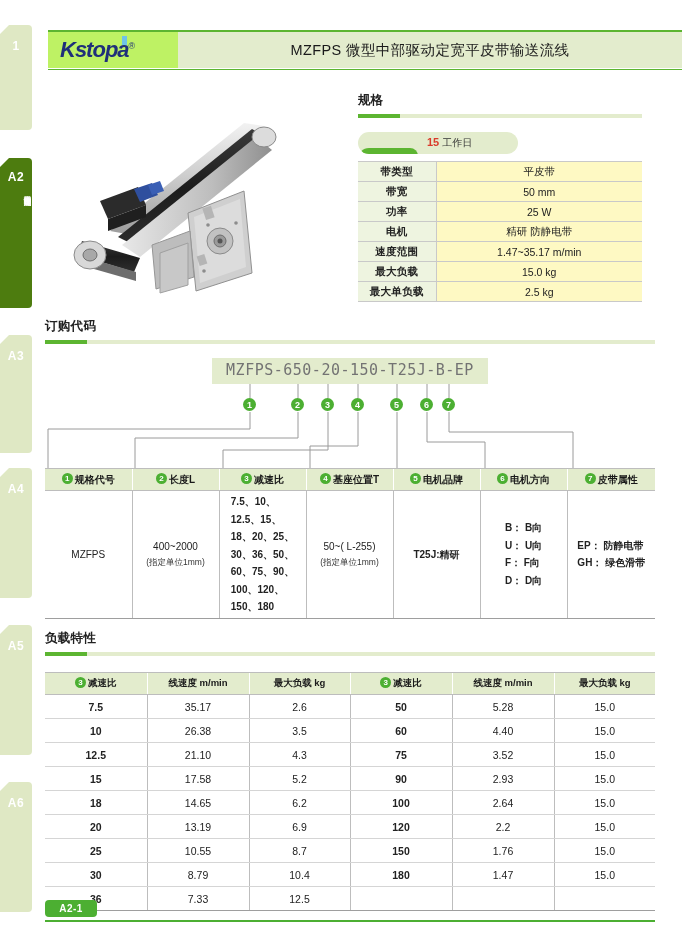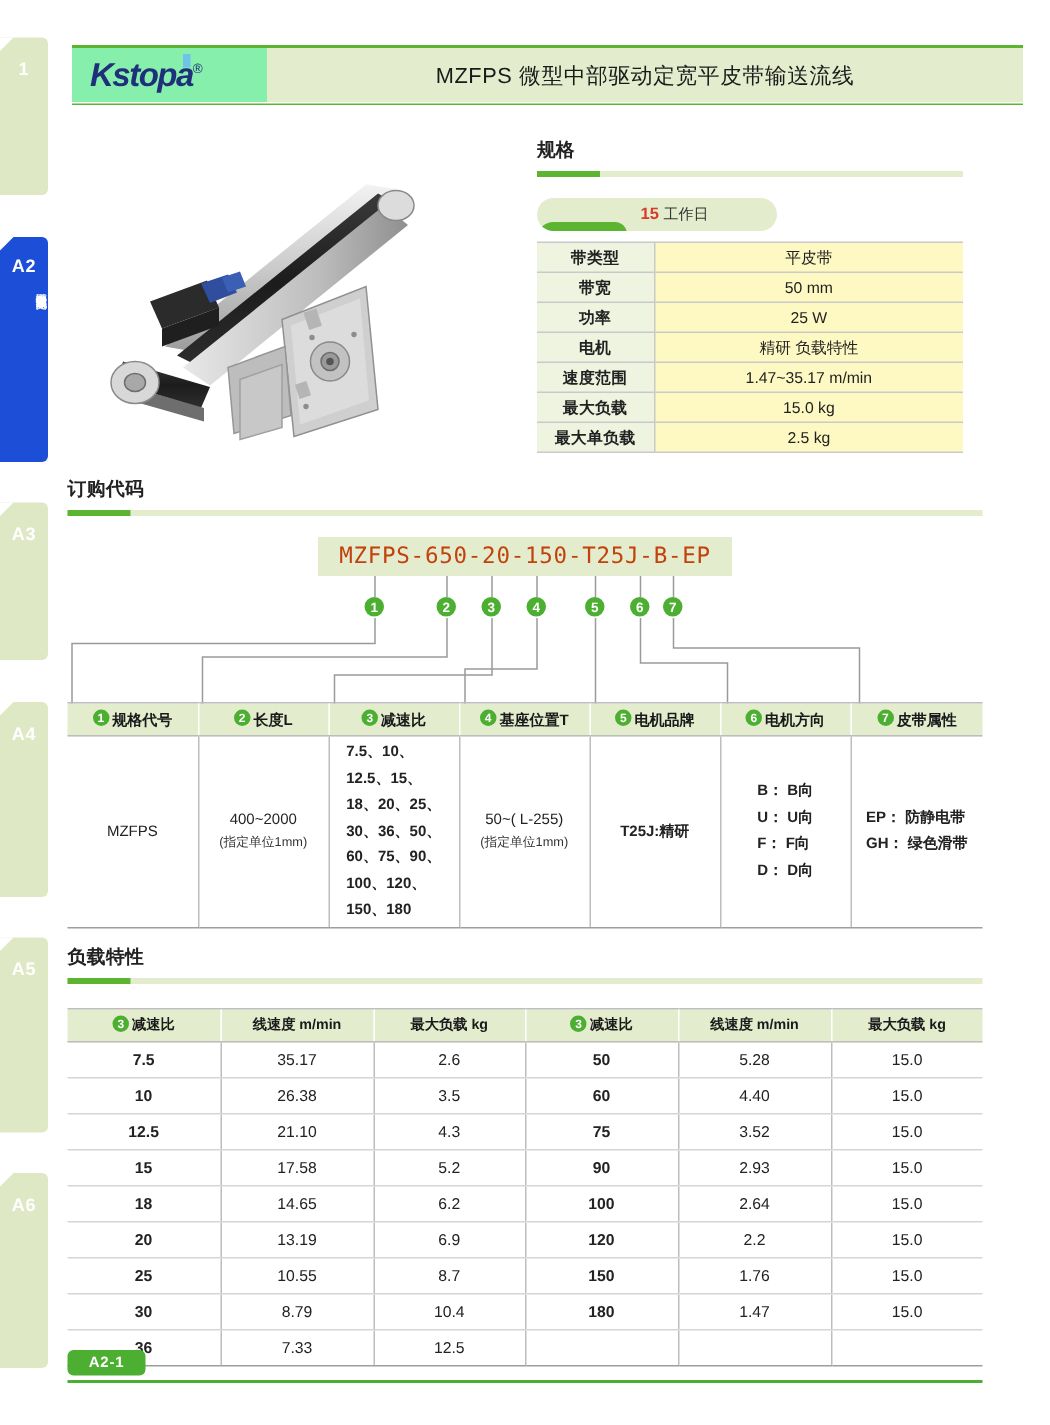--- a/index.html
+++ b/index.html
@@ -17,60 +17,60 @@
     position: absolute; left: 0; width: 32px;
     background: #dfe8c4; color: #ffffff;
     border-radius: 0 4px 4px 0;
   }
   .tab .corner {
     position: absolute; left: 0; top: 0;
     width: 0; height: 0;
     border-left: 9px solid #ffffff;
     border-bottom: 9px solid transparent;
   }
-  .tab.active { background: #1d4ed8; }
+  .tab.active { background: #4d7c0f; }
   .tab.active .corner { border-left-color: #ffffff; }
   .tab-code {
     position: absolute; left: 0; right: 0; text-align: center;
     font-size: 12px; font-weight: bold; letter-spacing: .5px;
     color: #ffffff;
   }
   .tab-vtext {
     position: absolute; left: 0; right: 0;
     writing-mode: vertical-rl; text-orientation: upright;
     font-size: 7.5px; line-height: 1.35; color: #ffffff;
     display: flex; justify-content: center;
   }
   .tab-vtext span { letter-spacing: .3px; }
 
   .t1 { top: 25px;  height: 105px; }
   .t1 .tab-code { top: 14px; }
   .t2 { top: 158px; height: 150px; }
   .t2 .tab-code { top: 12px; }
   .t2 .vwrap { position: absolute; top: 32px; left: 0; right: 0; height: 112px;
                display: flex; flex-direction: row-reverse; justify-content: center; gap: 0px; }
-  .t3 { top: 335px; height: 105px; }
+  .t3 { top: 335px; height: 118px; }
   .t3 .tab-code { top: 14px; }
   .t4 { top: 468px; height: 130px; }
   .t4 .tab-code { top: 14px; }
   .t5 { top: 625px; height: 130px; }
   .t5 .tab-code { top: 14px; }
   .t6 { top: 782px; height: 130px; }
   .t6 .tab-code { top: 14px; }
 
   
   .header { position: absolute; left: 48px; top: 30px; width: 634px; height: 40px; }
   .header-rule-top, .header-rule-bot {
     position: absolute; left: 0; width: 634px; height: 1.5px; background: #5cb531;
   }
   .header-rule-top { top: 0; }
   .header-rule-bot { bottom: 0; }
   .logo-box {
     position: absolute; left: 0; top: 2px; width: 130px; height: 36px;
-    background: #86efac; display: flex; align-items: center; padding-left: 12px;
+    background: #bef264; display: flex; align-items: center; padding-left: 12px;
   }
   .logo-text {
     font-size: 22px; font-weight: bold; font-style: italic;
     color: #1f2f7a; letter-spacing: -1px; position: relative;
   }
   .logo-sq {
     position: absolute; right: 7px; top: -1px; width: 5px; height: 9px;
     background: #6fc3e8;
   }
   .logo-r { font-size: 9px; vertical-align: super; font-style: normal; font-weight: normal; }
@@ -125,21 +125,21 @@
   table.spec td.v { background: #fef9c3; }
 
   
   .order-sec { left: 45px; top: 318px; width: 610px; }
   .code-box {
     position: absolute; left: 45px; top: 358px; width: 610px; height: 26px;
     display: flex; justify-content: center;
   }
   .code-pill {
     background: #e3eccd; padding: 3px 14px; font-size: 15px;
-    font-family: "DejaVu Sans Mono", monospace; letter-spacing: .5px; color: #c2410c;
+    font-family: "DejaVu Sans Mono", monospace; letter-spacing: .5px; color: #737373;
   }
   .callouts { position: absolute; left: 45px; top: 384px; width: 610px; height: 86px; }
   .callout-svg { position: absolute; left: 0; top: 0; width: 610px; height: 86px; }
   .cnum {
     position: absolute; width: 13px; height: 13px; border-radius: 50%;
     background: #4caf32; color: #fff; font-size: 9px; font-weight: bold;
     display: flex; align-items: center; justify-content: center;
   }
 
   
@@ -337,21 +337,21 @@
         <tr>
           <td class="k">带宽</td>
           <td class="v">50 mm</td>
         </tr>
         <tr>
           <td class="k">功率</td>
           <td class="v">25 W</td>
         </tr>
         <tr>
           <td class="k">电机</td>
-          <td class="v">精研 负载特性</td>
+          <td class="v">精研 防静电带</td>
         </tr>
         <tr>
           <td class="k">速度范围</td>
           <td class="v">1.47~35.17 m/min</td>
         </tr>
         <tr>
           <td class="k">最大负载</td>
           <td class="v">15.0 kg</td>
         </tr>
         <tr>

